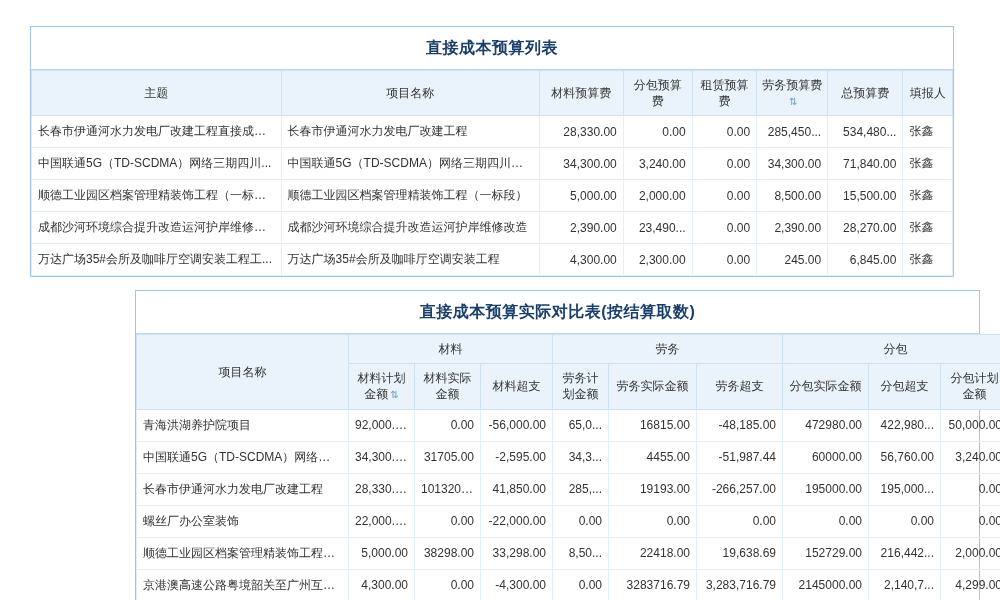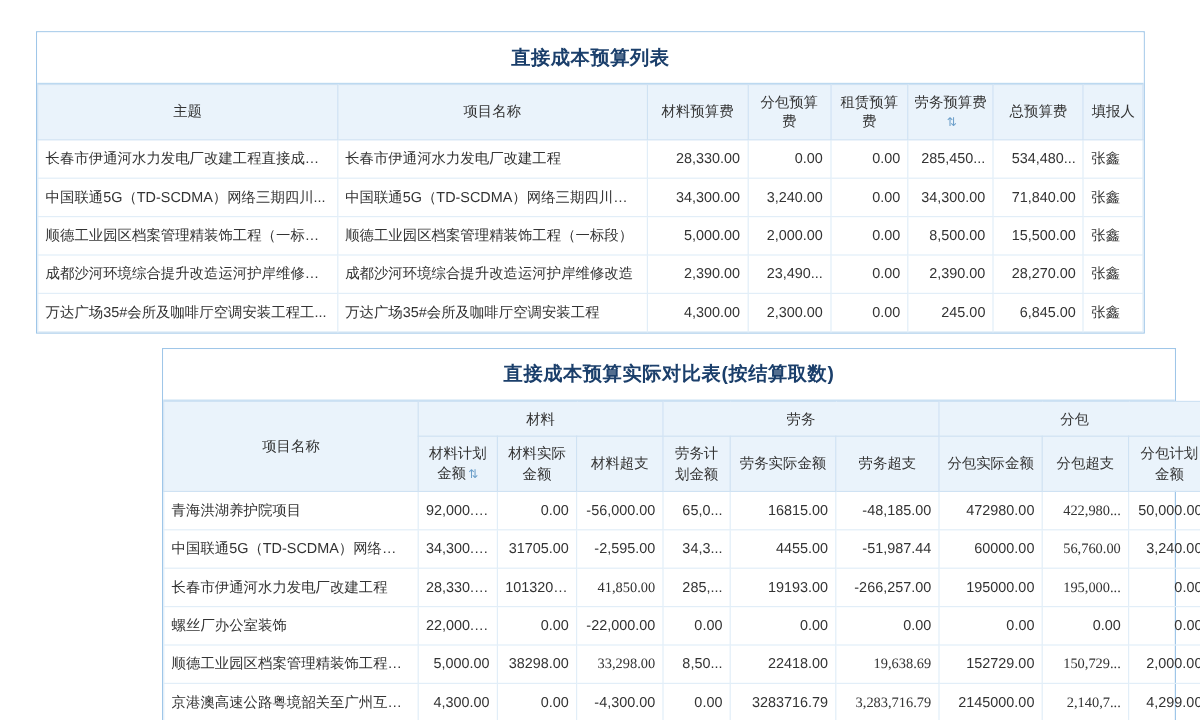--- a/index.html
+++ b/index.html
@@ -75,21 +75,20 @@
   .link {
     color: #2a7fd4;
   }
   .num {
     text-align: right;
   }
   .ctr {
   }
   .neg {
     color: #d9534f;
-    font-family: Liberation Serif, serif;
   }
   .blue {
     color: #2a7fd4;
   }
   .sorticon {
     font-size: 10px;
     color: #6b9ec9;
     margin-left: 2px;
   }
   .grouphdr {
@@ -267,21 +266,21 @@
         </tr>
         <tr>
           <td class="link">顺德工业园区档案管理精装饰工程（一标段）</td>
           <td class="num">5,000.00</td>
           <td class="num blue">38298.00</td>
           <td class="num neg">33,298.00</td>
           <td class="num">8,50...</td>
           <td class="num blue">22418.00</td>
           <td class="num neg">19,638.69</td>
           <td class="num blue">152729.00</td>
-          <td class="num neg">150,729...</td>
+          <td class="num neg">216,442...</td>
           <td class="num">2,000.00</td>
         </tr>
         <tr>
           <td class="link">京港澳高速公路粤境韶关至广州互通路面改造中</td>
           <td class="num">4,300.00</td>
           <td class="num blue">0.00</td>
           <td class="num">-4,300.00</td>
           <td class="num">0.00</td>
           <td class="num blue">3283716.79</td>
           <td class="num neg">3,283,716.79</td>

